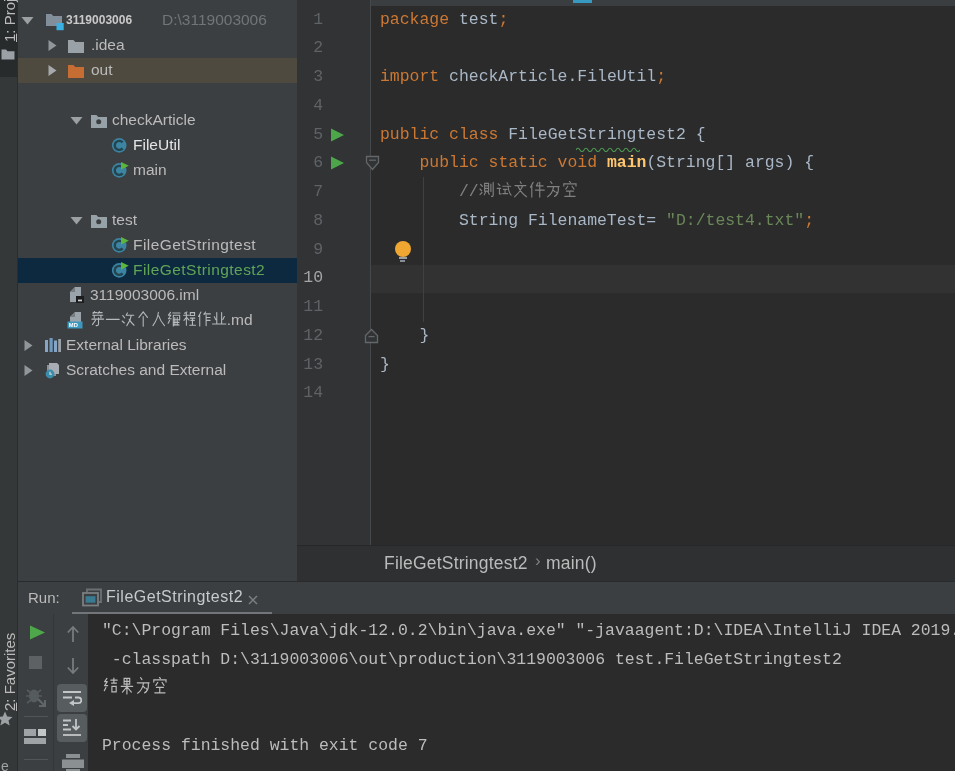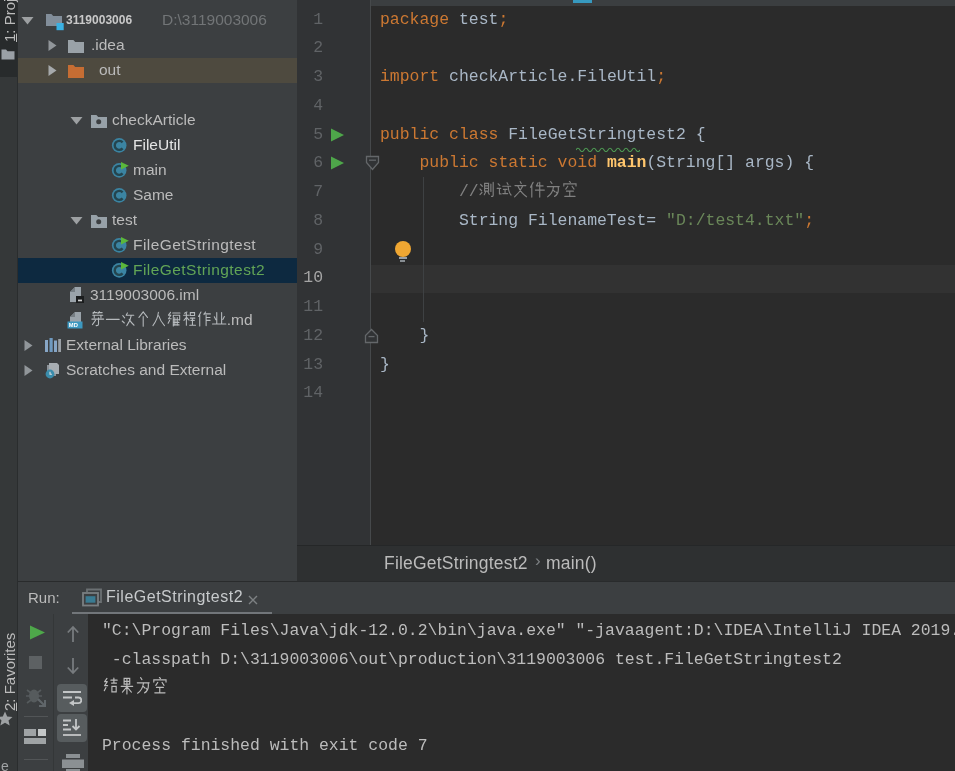--- a/index.html
+++ b/index.html
@@ -197,21 +197,21 @@
         </svg>
       <span class="tx" style="left:73px;">.idea</span>
     </div>
     <div class="trow" style="top:57.5px;background:#4e4a3f;">
       <svg class="arr" style="left:27px;top:6px" viewBox="0 0 13 13">
           <polygon points="3.5,1 11.5,6.5 3.5,12" fill="#a6a9ab"></polygon>
         </svg>
       <svg class="tic" style="left:49px;top:5px" width="18" height="15" viewBox="0 0 18 15">
           <path d="M1 2h5.4l1.8 2H17v12H1z" fill="#c66d33"></path>
         </svg>
-      <span class="tx" style="left:81px;">out</span>
+      <span class="tx" style="left:73px;">out</span>
     </div>
     <div class="trow" style="top:107.5px">
       <svg class="arr" style="left:52px;top:6px" viewBox="0 0 13 13">
           <polygon points="0.5,3 12.5,3 6.5,10.5" fill="#9da0a2"></polygon>
         </svg>
       <svg class="tic" style="left:72px;top:5px" width="18" height="15" viewBox="0 0 18 15">
           <path d="M1 2h5.4l1.8 2H17v12H1z" fill="#97a1a8"></path>
           <circle cx="8.7" cy="8.7" r="2.5" fill="#3c3f41"></circle>
         </svg>
       <span class="tx" style="left:94px;">checkArticle</span>
@@ -223,27 +223,20 @@
         </svg>
       <span class="tx" style="left:115px;color:#e5e5e5;">FileUtil</span>
     </div>
     <div class="trow" style="top:157.5px">
       <svg class="tic" style="left:93px;top:4px" width="19" height="17" viewBox="0 0 19 17">
           <circle cx="8.2" cy="8.4" r="7.3" fill="#3b84a2"></circle>
           <path d="M11.6 5.4 A4.5 4.5 0 1 0 11.6 11.4" fill="none" stroke="#24454f" stroke-width="2.4"></path>
           <polygon points="10,0 17.8,3.8 10,7.6" fill="#5bb73b"></polygon>
         </svg>
       <span class="tx" style="left:115px;">main</span>
-    </div>
-    <div class="trow" style="top:182.5px">
-      <svg class="tic" style="left:93px;top:4px" width="17" height="17" viewBox="0 0 17 17">
-          <circle cx="8.2" cy="8.4" r="7.3" fill="#3b84a2"></circle>
-          <path d="M11.6 5.4 A4.5 4.5 0 1 0 11.6 11.4" fill="none" stroke="#24454f" stroke-width="2.4"></path>
-        </svg>
-      <span class="tx" style="left:115px;">Same</span>
     </div>
     <div class="trow" style="top:207.5px">
       <svg class="arr" style="left:52px;top:6px" viewBox="0 0 13 13">
           <polygon points="0.5,3 12.5,3 6.5,10.5" fill="#9da0a2"></polygon>
         </svg>
       <svg class="tic" style="left:72px;top:5px" width="18" height="15" viewBox="0 0 18 15">
           <path d="M1 2h5.4l1.8 2H17v12H1z" fill="#97a1a8"></path>
           <circle cx="8.7" cy="8.7" r="2.5" fill="#3c3f41"></circle>
         </svg>
       <span class="tx" style="left:94px;">test</span>

